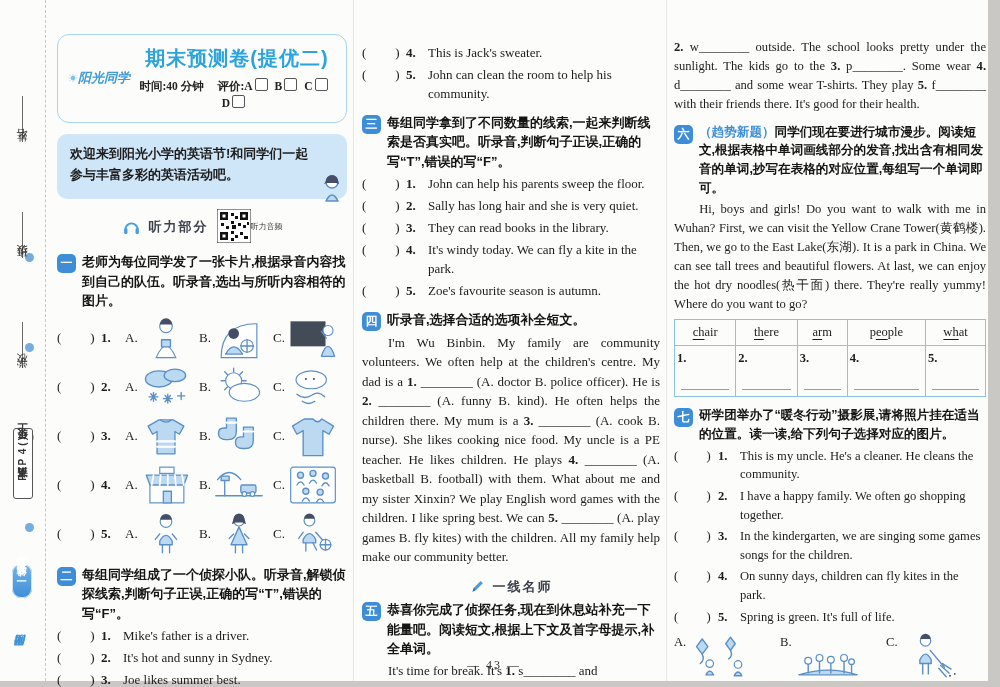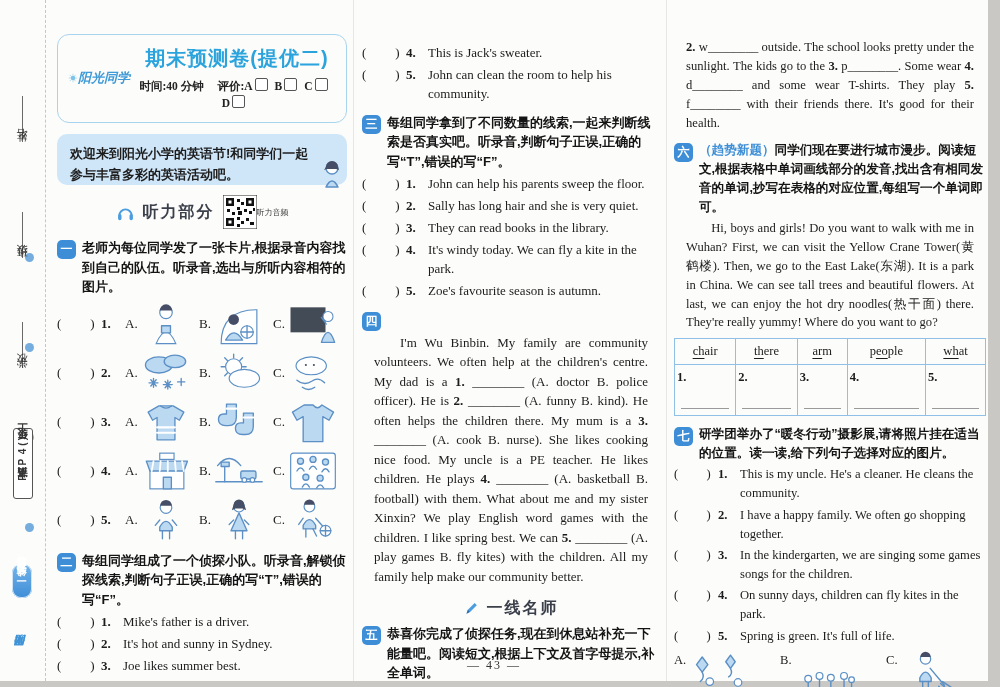--- a/index.html
+++ b/index.html
@@ -27,39 +27,39 @@
   .col3{left:674px;top:38px;width:312px;font-size:12.6px;line-height:1.5}
   
   .hcard{border:1.6px solid #a8d4ef;border-radius:12px;padding:8px 10px 9px;display:flex;gap:8px;align-items:center}
   .logo{display:flex;align-items:center;width:62px;flex:none}
   .logo-txt{color:#3f9ad8;font-weight:700;font-style:italic;font-size:13px;white-space:nowrap}
   .hmain{flex:1;text-align:center}
   .htitle{color:#2ba3dd;font-weight:700;font-size:20px;letter-spacing:1px}
   .hmeta{font-size:11.5px;font-weight:700;color:#222;margin-top:5px;font-family:"Liberation Serif",serif}
   .cb{display:inline-block;width:11px;height:11px;border:1.3px solid #555;border-radius:2px;margin:0 7px 0 2px;vertical-align:-1px;background:#fff}
   
-  .welcome{position:relative;background:#cfe6f8;border-radius:10px;padding:9px 30px 0 13px;margin-top:11px;
+  .welcome{position:relative;background:#cfe6f8;border-radius:10px;padding:9px 30px 14px 13px;margin-top:11px;
            font-weight:700;font-size:13px;line-height:1.65}
   .welcome .girl{position:absolute;right:2px;bottom:-4px}
   
   .part{display:flex;justify-content:center;align-items:center;gap:8px;margin:10px 0 4px}
-  .part-title{font-weight:700;font-size:16px;color:#3a3f4a;letter-spacing:2px}
+  .part-title{font-weight:700;font-size:13px;color:#3a3f4a;letter-spacing:2px}
   .qr-wrap{display:flex;flex-direction:row;align-items:center;line-height:1}
   .qr-cap{font-size:8px;color:#333;margin-top:2px}
   
   .sec-head{display:flex;gap:6px;margin-top:9px;font-weight:700;color:#141414}
   .badge{flex:none;width:19px;height:19px;margin-top:2px;background:#3d8ed7;border-radius:5px;color:#fff;
          font-size:12px;line-height:19px;text-align:center;font-weight:700}
   .tag{color:#3d8ed7}
   .tf{display:grid;grid-template-columns:44px 22px 1fr;margin:2.5px 0;font-family:"Liberation Serif",serif}
   .slot{letter-spacing:1px;white-space:pre}
   .num{font-weight:700}
   .optrow{display:grid;grid-template-columns:44px 24px 1fr 1fr 1fr;align-items:center;margin:5px 0;font-family:"Liberation Serif",serif}
   .optcell{display:flex;align-items:center;gap:3px}
-  .pass{font-family:"Liberation Serif",serif;text-align:justify;margin:2px 12px}
+  .pass{font-family:"Liberation Serif",serif;text-align:justify;margin:2px 0}
   .ind{text-indent:2em}
   .b{font-weight:700}
   .u{text-decoration:underline;text-underline-offset:3px}
   
   .ptable{width:100%;border-collapse:collapse;margin:6px 0 2px;border:1.6px solid #8fc0e8;font-family:"Liberation Serif",serif}
   .ptable td{border:1px solid #8fc0e8;text-align:center;font-size:12.5px;padding:3px 2px}
   .ptable .ans{height:44px;text-align:left;vertical-align:top;position:relative}
   .blankline{position:absolute;left:6px;right:6px;bottom:6px;border-bottom:1px solid #9a9a9a}
   .abc{display:flex;align-items:flex-start;gap:6px;margin-top:6px;font-family:"Liberation Serif",serif}
   .abc .cell{flex:1;display:flex;gap:3px;align-items:flex-start}
@@ -419,20 +419,21 @@
       <span>It's windy today. We can fly a kite in the park.</span>
     </div>
     <div class="tf">
       <span class="slot">(　　)</span>
       <span class="num">5.</span>
       <span>Zoe's favourite season is autumn.</span>
     </div>
 
     <div class="sec-head">
       <span class="badge">四</span>
+      <span>听录音,选择合适的选项补全短文。</span>
     </div>
     <p class="pass ind"><span>I'm Wu Binbin. My family are community volunteers. We often help at the children's centre. My dad is a </span><span class="b">1. </span><span>________ (A. doctor  B. police officer). He is </span><span class="b">2. </span><span>________ (A. funny  B. kind). He often helps the children there. My mum is a </span><span class="b">3. </span><span>________ (A. cook  B. nurse). She likes cooking nice food. My uncle is a PE teacher. He likes children. He plays </span><span class="b">4. </span><span>________ (A. basketball  B. football) with them. What about me and my sister Xinxin? We play English word games with the children. I like spring best. We can </span><span class="b">5. </span><span>________ (A. play games  B. fly kites) with the children. All my family help make our community better.</span></p>
 
     <div class="part">
       <svg width="15" height="16" viewBox="0 0 24 24">
         <path d="M4 21 l2.2-6.2 L17 4 l3.5 3.5 L9.7 18.3 z" class="ic"></path>
         <path d="M4 21 l2.2-6.2 2.8 3.5 z" fill="#2c6aa8"></path>
       </svg>
       <span class="part-title">一线名师</span>
     </div>

